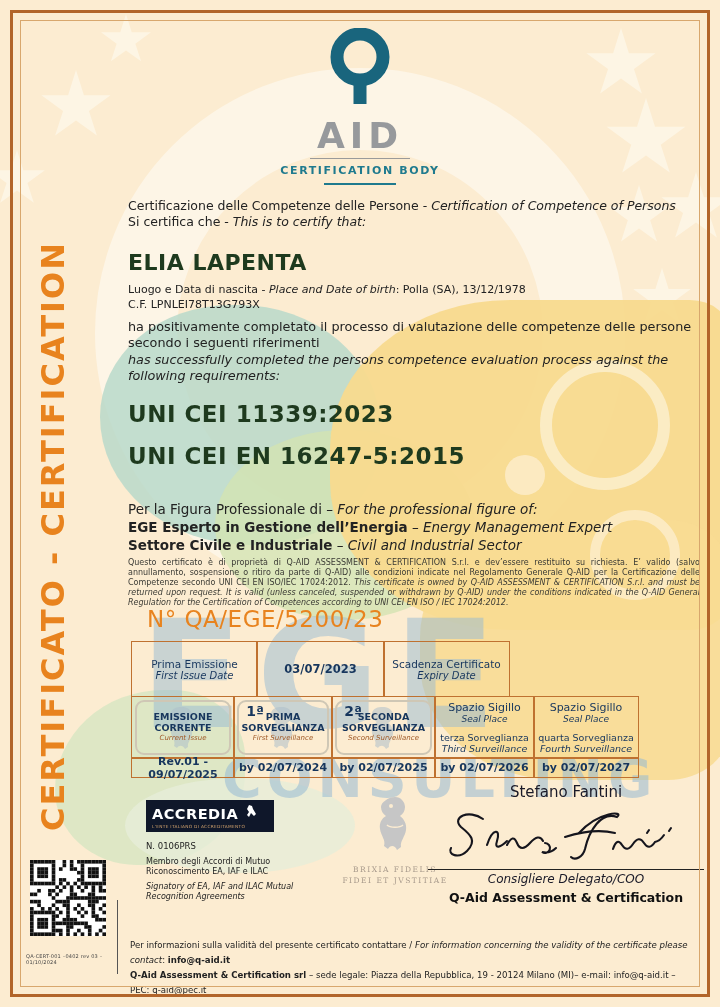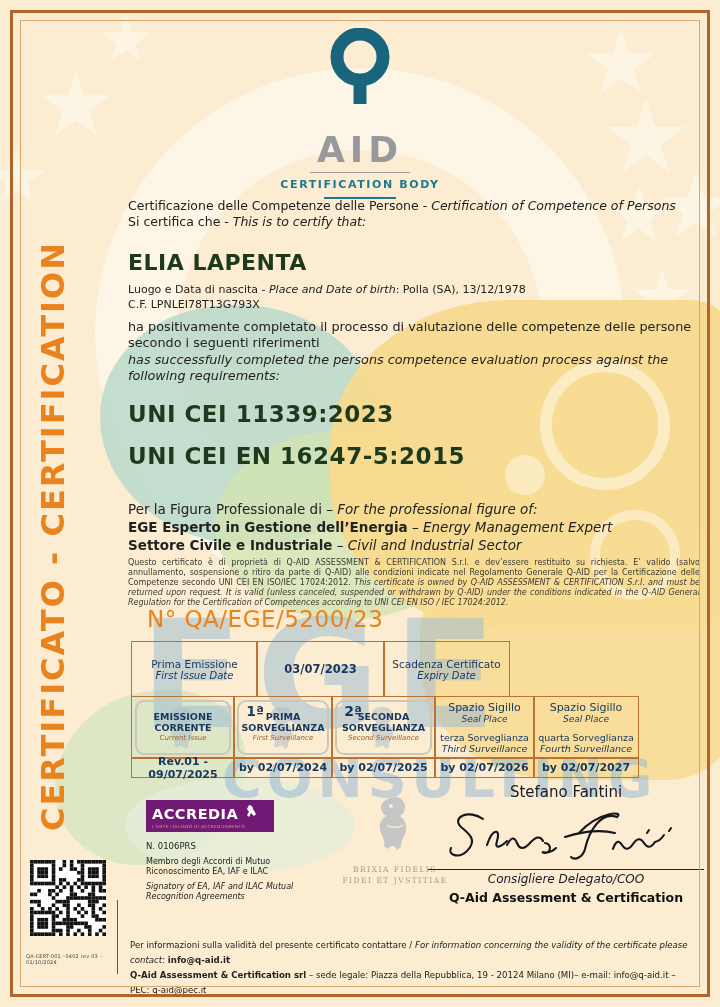--- a/index.html
+++ b/index.html
@@ -35,21 +35,21 @@
   .wm-green2 { position:absolute; left:55px; top:690px; width:190px; height:175px; background:#d8e6c3;
     border-radius:60% 40% 55% 45%; opacity:.85; }
   .wm-sage { position:absolute; left:125px; top:778px; width:230px; height:95px; background:#e6eed8;
     border-radius:50%; opacity:.8; }
   .wm-ege { position:absolute; left:140px; top:600px; font-size:150px; font-weight:bold;
     color:rgba(150,186,212,.5); letter-spacing:14px; line-height:1; }
   .wm-consulting { position:absolute; left:222px; top:752px; font-size:54px; font-weight:bold;
     color:rgba(150,186,212,.55); letter-spacing:5px; line-height:1; }
   
   .logo { position:absolute; left:0; right:0; top:28px; text-align:center; z-index:2; }
-  .logo-aid { font-size:36px; font-weight:bold; color:#97999c; letter-spacing:5px; line-height:1; margin-top:18px; }
+  .logo-aid { font-size:36px; font-weight:bold; color:#97999c; letter-spacing:5px; line-height:1; margin-top:4px; }
   .logo-hr1 { width:100px; height:1px; background:#9a9a9a; margin:4px auto 5px; }
   .logo-cb { font-size:11px; font-weight:bold; color:#1f7a8e; letter-spacing:1.6px; }
   .logo-hr2 { width:72px; height:2px; background:#1f7a8e; margin:6px auto 0; }
   
   .vbanner { position:absolute; left:34px; top:192px; height:688px; width:52px; z-index:2;
     writing-mode:vertical-rl; transform:rotate(180deg);
     font-size:32px; font-weight:bold; color:#e8831e; letter-spacing:2px; text-align:center; }
   
   .main { position:absolute; left:128px; top:0; width:578px; height:100%; z-index:2; }
   .main > div { position:absolute; }
@@ -81,21 +81,21 @@
     display:flex; flex-direction:column; align-items:center; justify-content:center; overflow:hidden; }
   .roundbox .sup { position:absolute; top:1px; left:7px; font-size:14px; font-weight:bold; }
   .roundbox .bt { font-size:9.5px; font-weight:bold; line-height:1.15; z-index:1; }
   .roundbox .bs { font-size:7px; font-style:italic; color:#a05a28; z-index:1; }
   .lionwm { position:absolute; inset:0; display:flex; align-items:center; justify-content:center; opacity:.55; }
   .sealcell .s1 { font-size:11px; } .sealcell .s2 { font-size:9px; font-style:italic; margin-bottom:8px; }
   .sealcell .s3 { font-size:9.5px; } .sealcell .s4 { font-size:9.5px; font-style:italic; }
   .tfoot { font-size:11px; font-weight:bold; }
   
   .acc { position:absolute; left:18px; top:800px; width:165px; }
-  .acc-box { width:128px; background:#701a75; padding:4px 6px 3px; }
+  .acc-box { width:128px; background:#0f172a; padding:4px 6px 3px; }
   .acc-word { color:#fff; font-weight:bold; font-size:14.5px; letter-spacing:.5px; display:inline-block; }
   .acc-italy { display:inline-block; margin-left:3px; vertical-align:top; }
   .acc-sub { color:#cfa06c; font-size:4.3px; letter-spacing:.3px; margin-top:1px; }
   .acc-num { font-size:8.5px; margin-top:9px; color:#222; }
   .acc-mem { font-size:8px; margin-top:6px; line-height:1.3; color:#222; }
   .acc-sig { font-size:8px; font-style:italic; margin-top:4px; line-height:1.3; color:#222; }
   .emblem { position:absolute; left:212px; top:795px; width:110px; text-align:center; }
   .emblem-txt { font-family:"DejaVu Serif","Liberation Serif",serif; font-size:7.5px; letter-spacing:1.5px;
     color:#a89a8c; margin-top:3px; line-height:1.5; }
   .sig { position:absolute; left:300px; top:783px; width:276px; text-align:center; }

